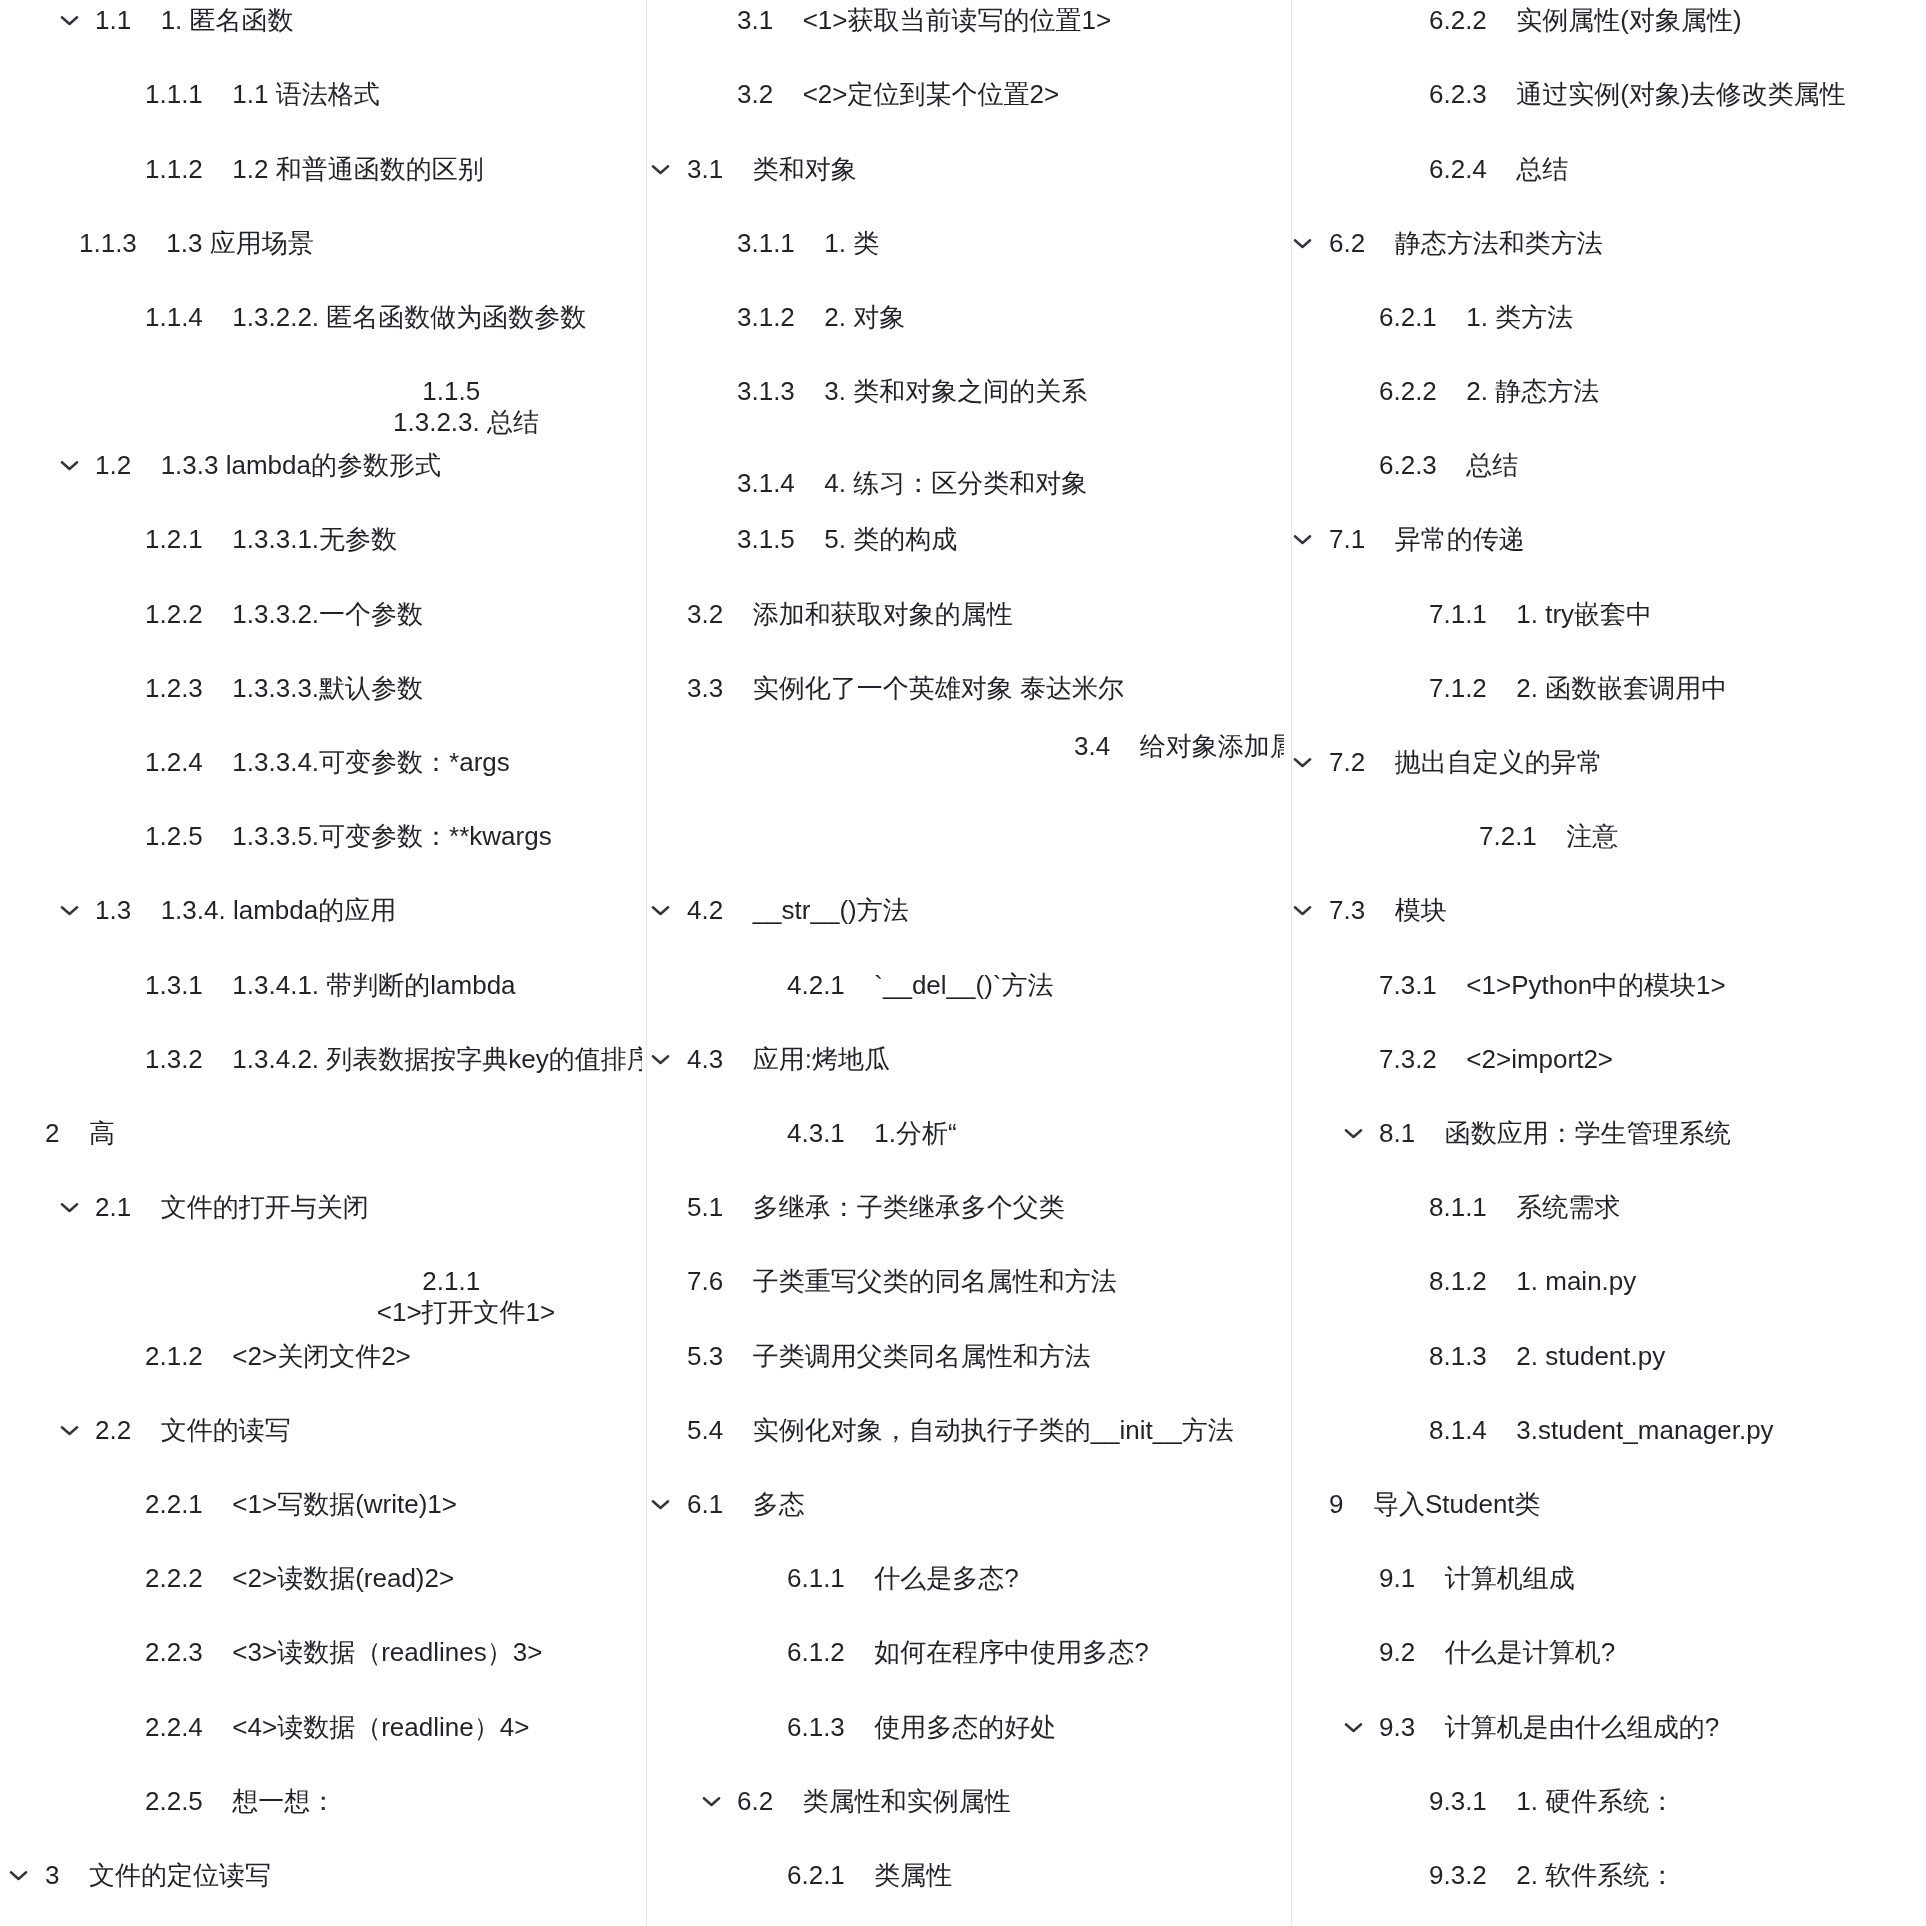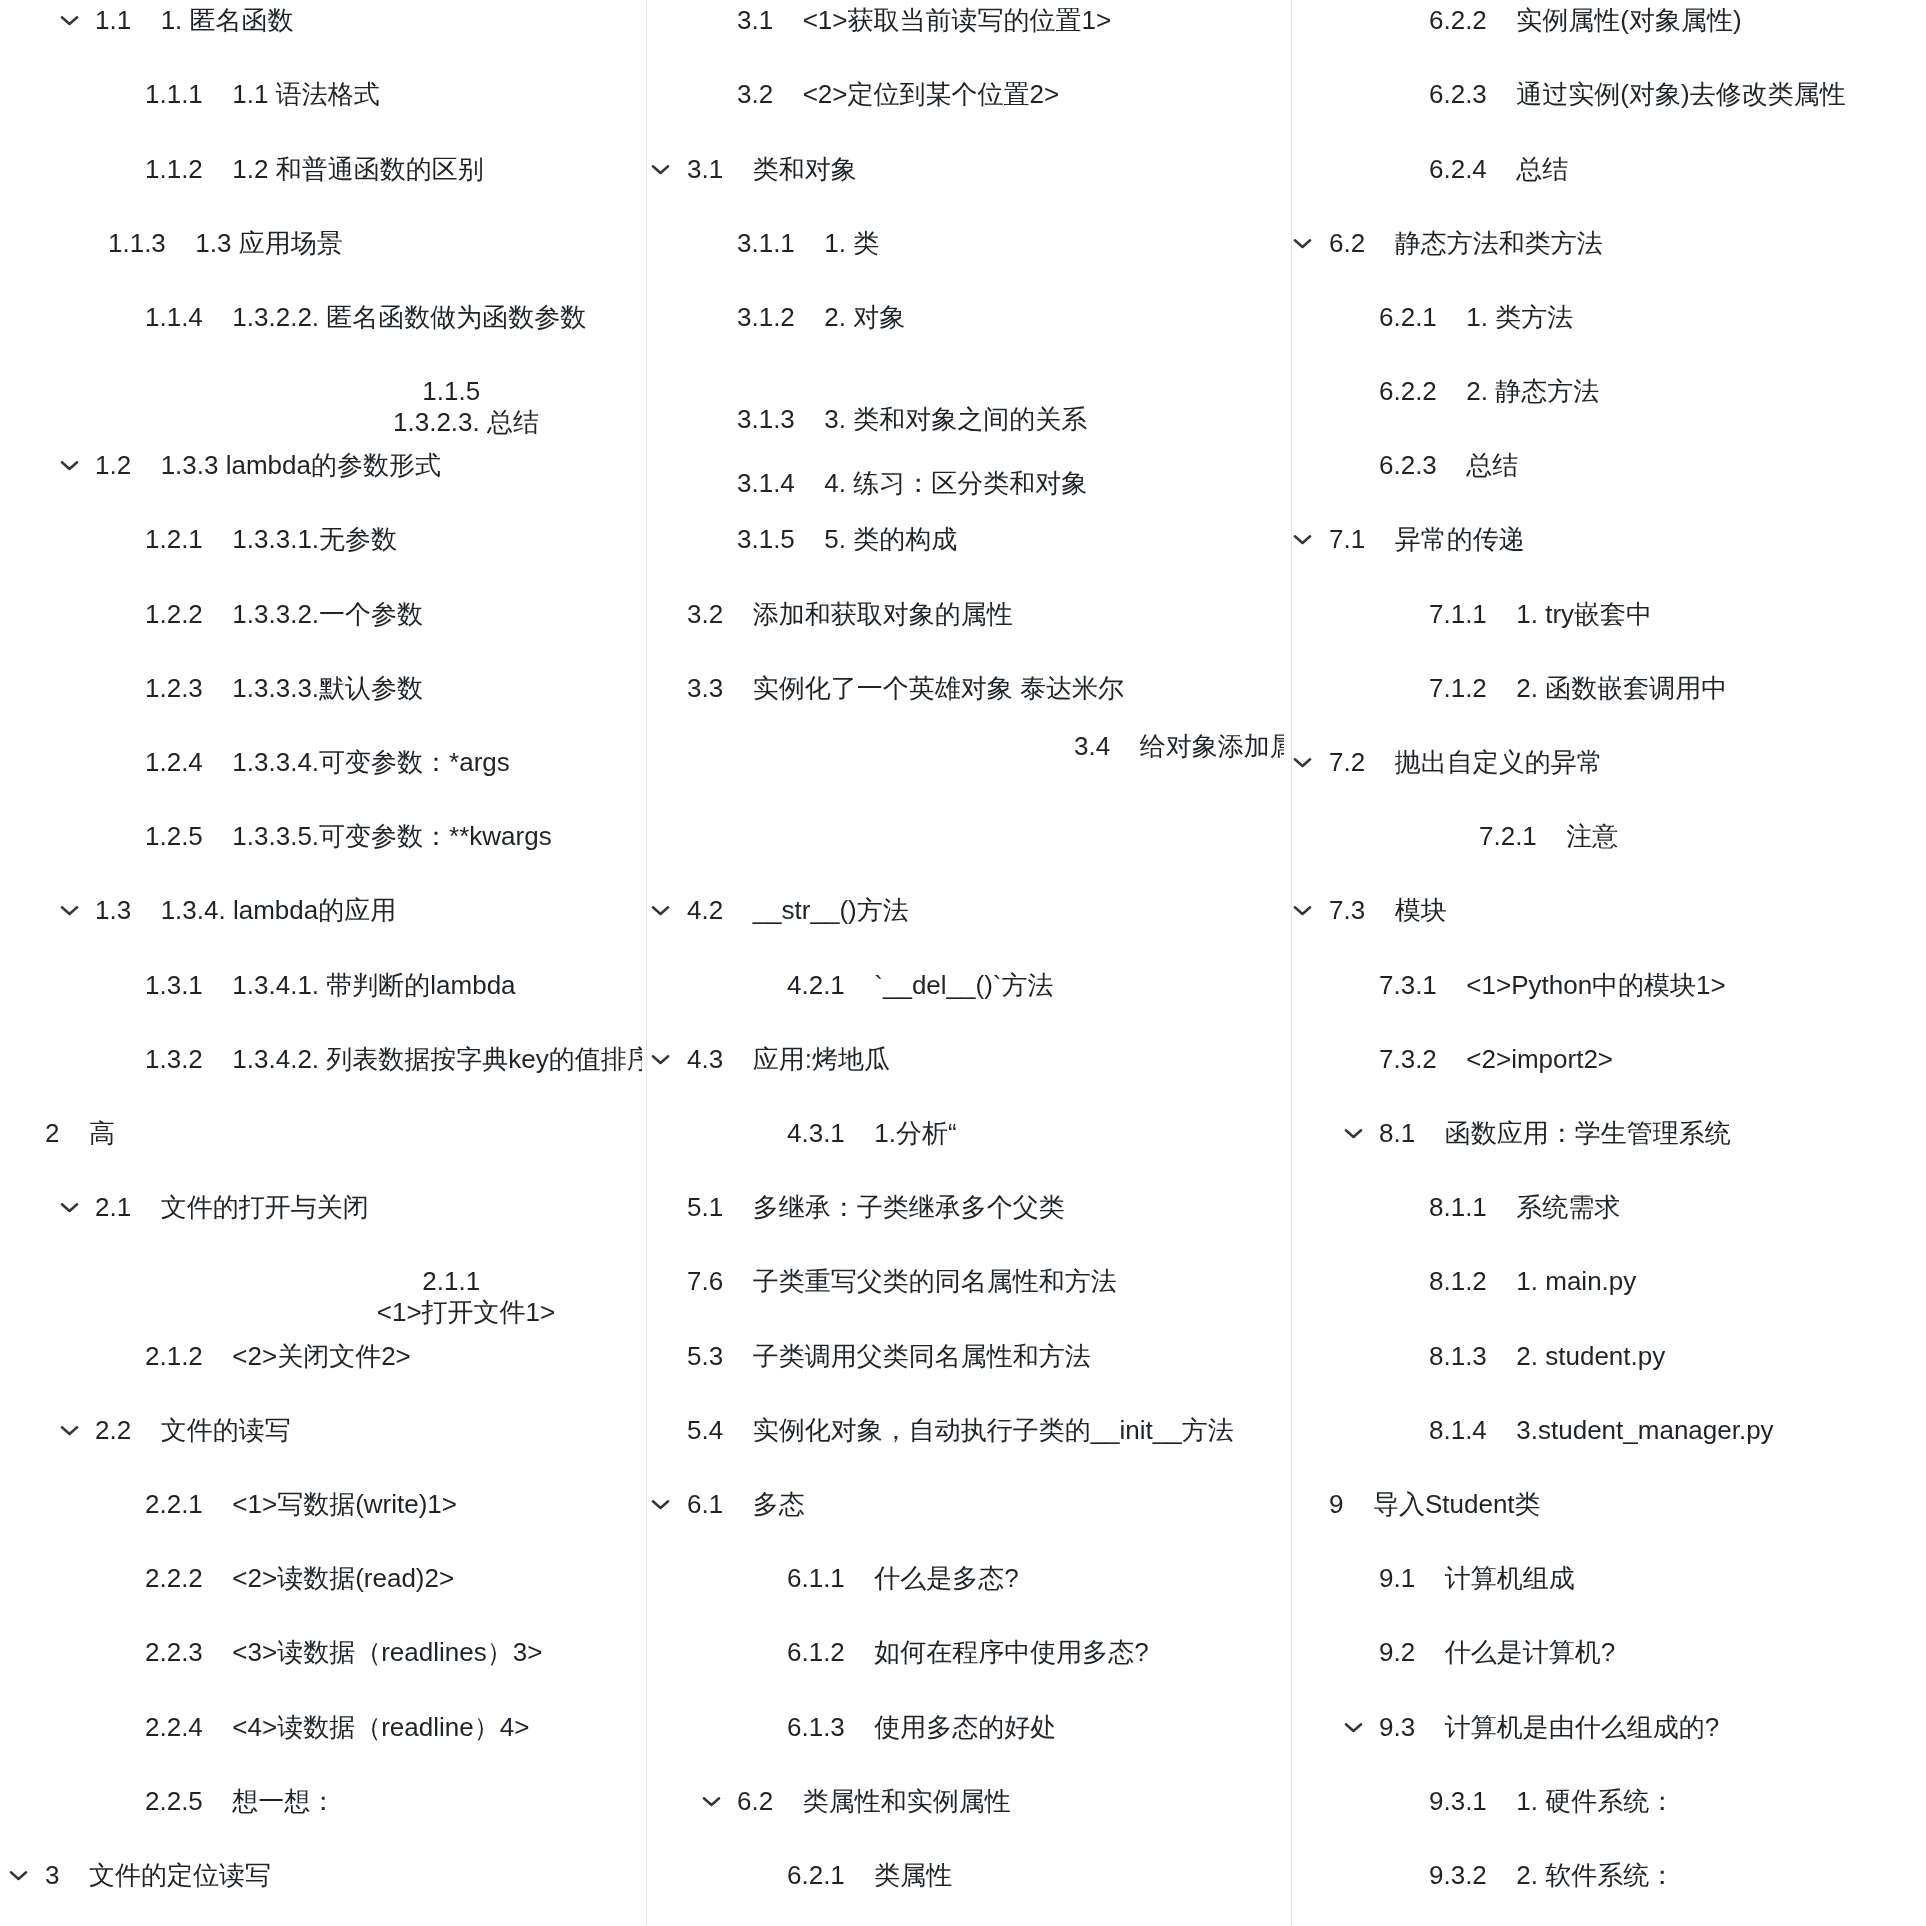--- a/index.html
+++ b/index.html
@@ -40,21 +40,21 @@
         <span class="label">1. 匿名函数</span>
       </div>
       <div class="row" style="top: 79px; padding-left: 145px;">
         <span class="num">1.1.1</span>
         <span class="label">1.1 语法格式</span>
       </div>
       <div class="row" style="top: 154px; padding-left: 145px;">
         <span class="num">1.1.2</span>
         <span class="label">1.2 和普通函数的区别</span>
       </div>
-      <div class="row" style="top: 228px; padding-left: 108px;">
+      <div class="row" style="top: 228px; padding-left: 79px;">
         <span class="num">1.1.3</span>
         <span class="label">1.3 应用场景</span>
       </div>
       <div class="row" style="top: 302px; padding-left: 145px;">
         <span class="num">1.1.4</span>
         <span class="label">1.3.2.2. 匿名函数做为函数参数</span>
       </div>
       <div class="row" style="top: 376px; padding-left: 145px; flex-direction: column;">
         <span class="num">1.1.5</span>
         <span class="label">1.3.2.3. 总结</span>
@@ -185,21 +185,21 @@
         <span class="label">类和对象</span>
       </div>
       <div class="row" style="top: 228px; padding-left: 95px;">
         <span class="num">3.1.1</span>
         <span class="label">1. 类</span>
       </div>
       <div class="row" style="top: 302px; padding-left: 95px;">
         <span class="num">3.1.2</span>
         <span class="label">2. 对象</span>
       </div>
-      <div class="row" style="top: 376px; padding-left: 95px; margin-top: 28px;">
+      <div class="row" style="top: 376px; padding-left: 95px;">
         <span class="num">3.1.3</span>
         <span class="label">3. 类和对象之间的关系</span>
       </div>
       <div class="row" style="top: 468px; padding-left: 95px; text-align: center;">
         <span class="num">3.1.4</span>
         <span class="label">4. 练习：区分类和对象</span>
       </div>
       <div class="row" style="top: 524px; padding-left: 95px;">
         <span class="num">3.1.5</span>
         <span class="label">5. 类的构成</span>

